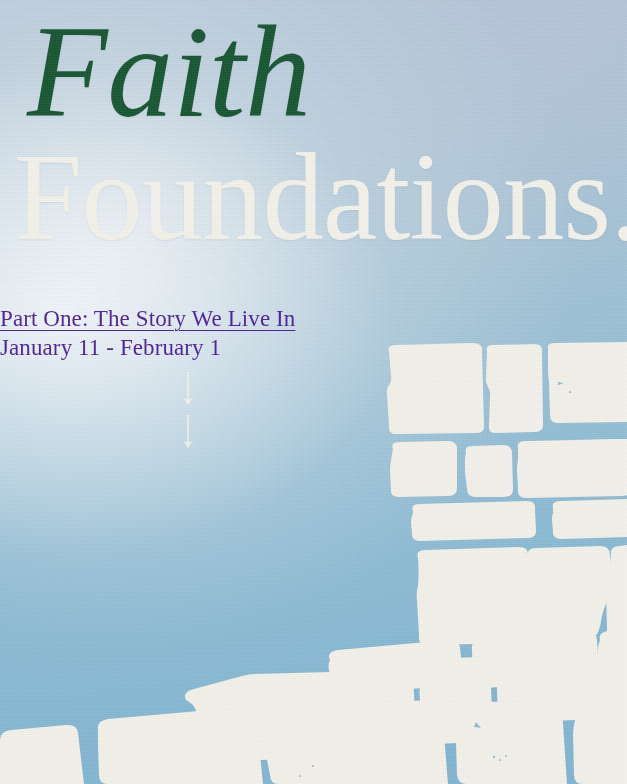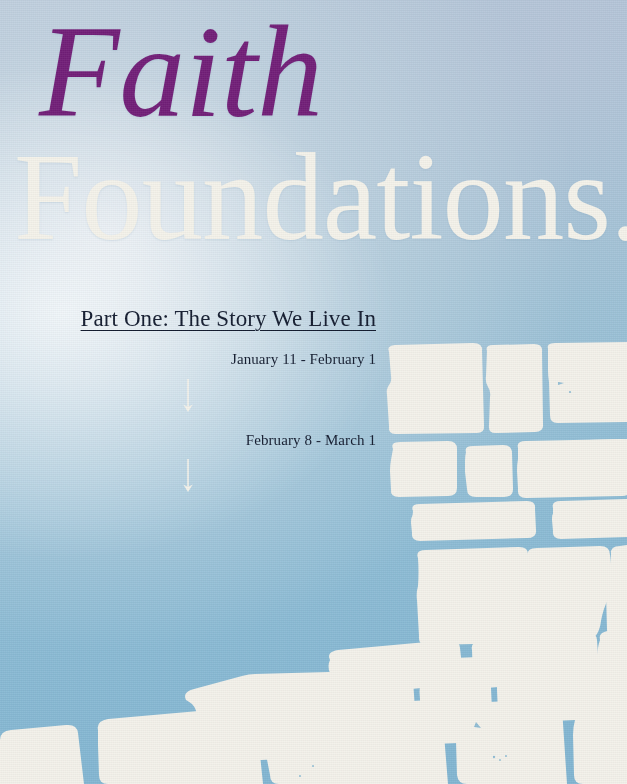--- a/index.html
+++ b/index.html
@@ -52,27 +52,27 @@
   .wall svg { display: block; width: 627px; height: 784px; }
 
   
   .title-block {
     position: absolute;
     left: 0; top: 0;
     width: 627px;
   }
   .title-faith {
     position: absolute;
-    left: 39px;
+    left: 27px;
     top: 6px;
     font-size: 132px;
     line-height: 1;
     font-style: italic;
     font-weight: 400;
-    color: #701a75;
+    color: #14532d;
     letter-spacing: -0.5px;
     font-family: "Liberation Serif", "DejaVu Serif", serif;
     text-shadow: 0 1px 2px rgba(110,150,175,0.18);
   }
   .title-foundations {
     position: absolute;
     left: 14px;
     top: 136px;
     font-size: 124px;
     line-height: 1;
@@ -84,41 +84,41 @@
     font-family: "Liberation Serif", "DejaVu Serif", serif;
     text-shadow: 0 1px 2px rgba(110,150,175,0.18);
     white-space: nowrap;
   }
 
   .schedule {
     position: absolute;
     left: 0;
     top: 305px;
     width: 376px;
-    text-align: right;
-    color: #0f172a;
+    text-align: left;
+    color: #4c1d95;
   }
   .part {
     display: block;
   }
   .part-title {
     font-size: 23px;
     line-height: 1.18;
     letter-spacing: 0.1px;
     text-decoration: underline;
     text-underline-offset: 4px;
     text-decoration-thickness: 1.4px;
     white-space: nowrap;
   }
   .part-dates {
-    font-size: 15px;
+    font-size: 23px;
     line-height: 1.30;
     letter-spacing: 0.1px;
     white-space: nowrap;
-    margin-top: 18px;
+    margin-top: 1px;
   }
   .arrow {
     display: block;
     margin: 9px auto 8px auto;
     width: 14px;
     height: 34px;
   }
   .arrow svg { display:block; }
 </style>
 </head>
@@ -192,21 +192,20 @@
     </div>
 
     <div class="arrow">
       <svg viewBox="0 0 14 34" xmlns="http://www.w3.org/2000/svg">
         <path d="M7 0 L7 28" stroke="#f6f3ea" stroke-width="1.6" fill="none"></path>
         <path d="M7 33 L2.2 25.5 L7 28 L11.8 25.5 Z" fill="#f6f3ea"></path>
       </svg>
     </div>
 
     <div class="part">
-      <div class="part-dates">February 8 - March 1</div>
     </div>
 
     <div class="arrow">
       <svg viewBox="0 0 14 34" xmlns="http://www.w3.org/2000/svg">
         <path d="M7 0 L7 28" stroke="#f6f3ea" stroke-width="1.6" fill="none"></path>
         <path d="M7 33 L2.2 25.5 L7 28 L11.8 25.5 Z" fill="#f6f3ea"></path>
       </svg>
     </div>
 
     <div class="part">

